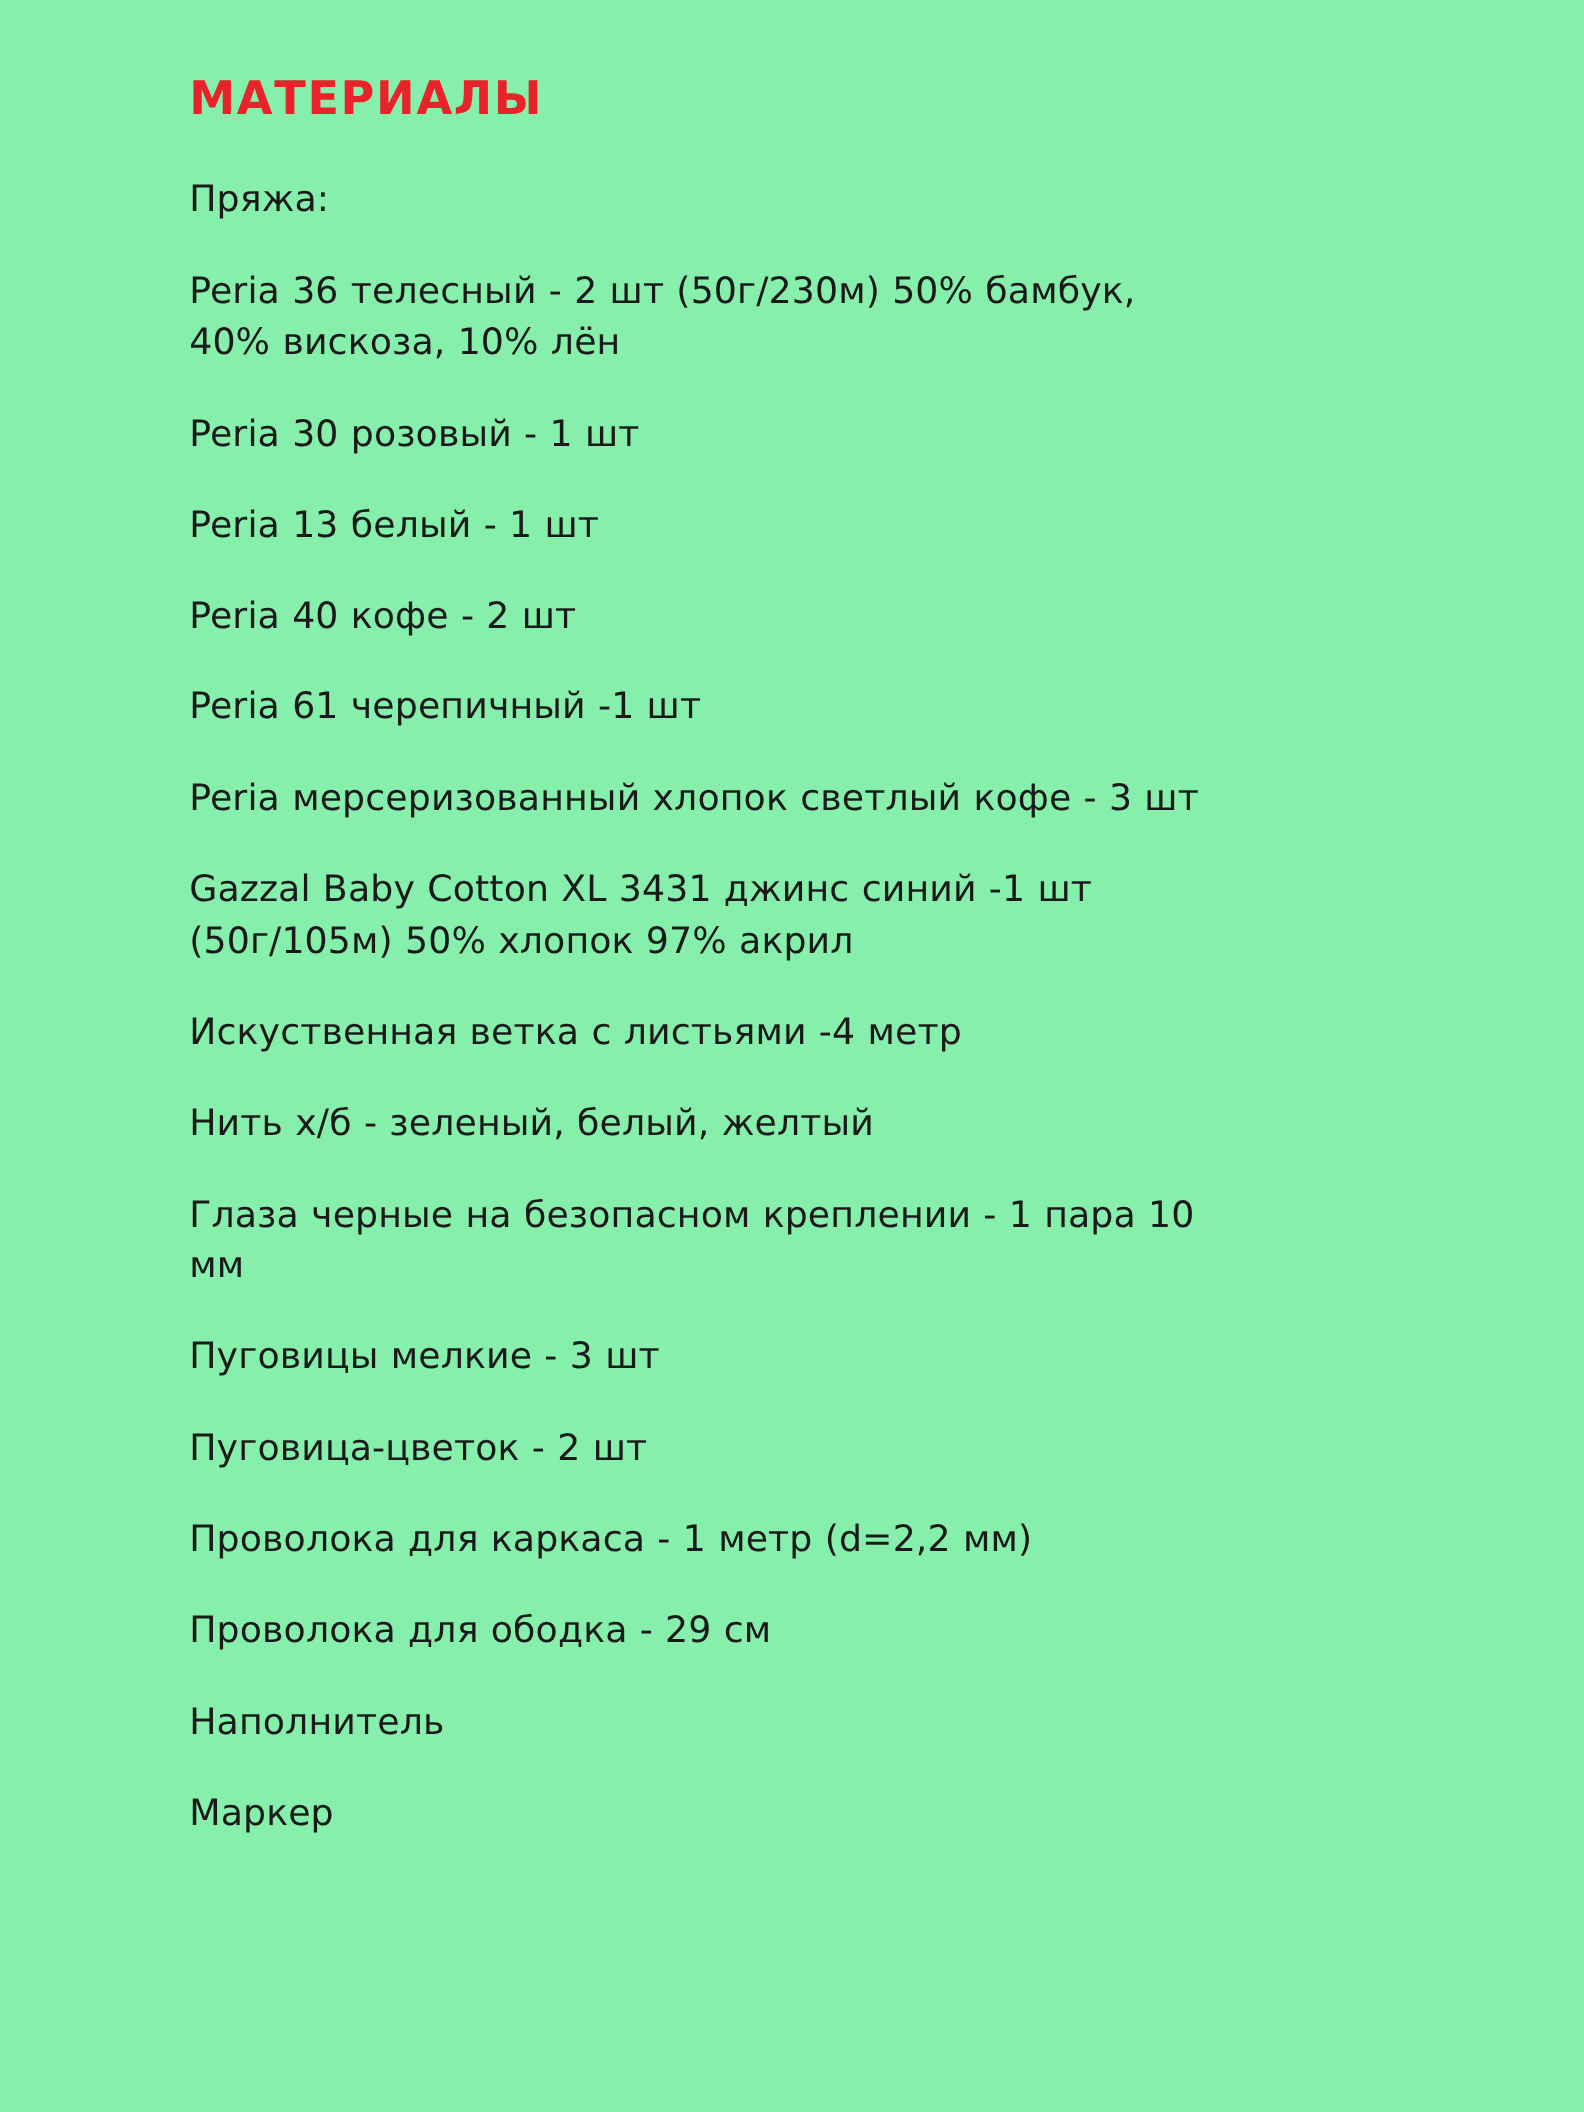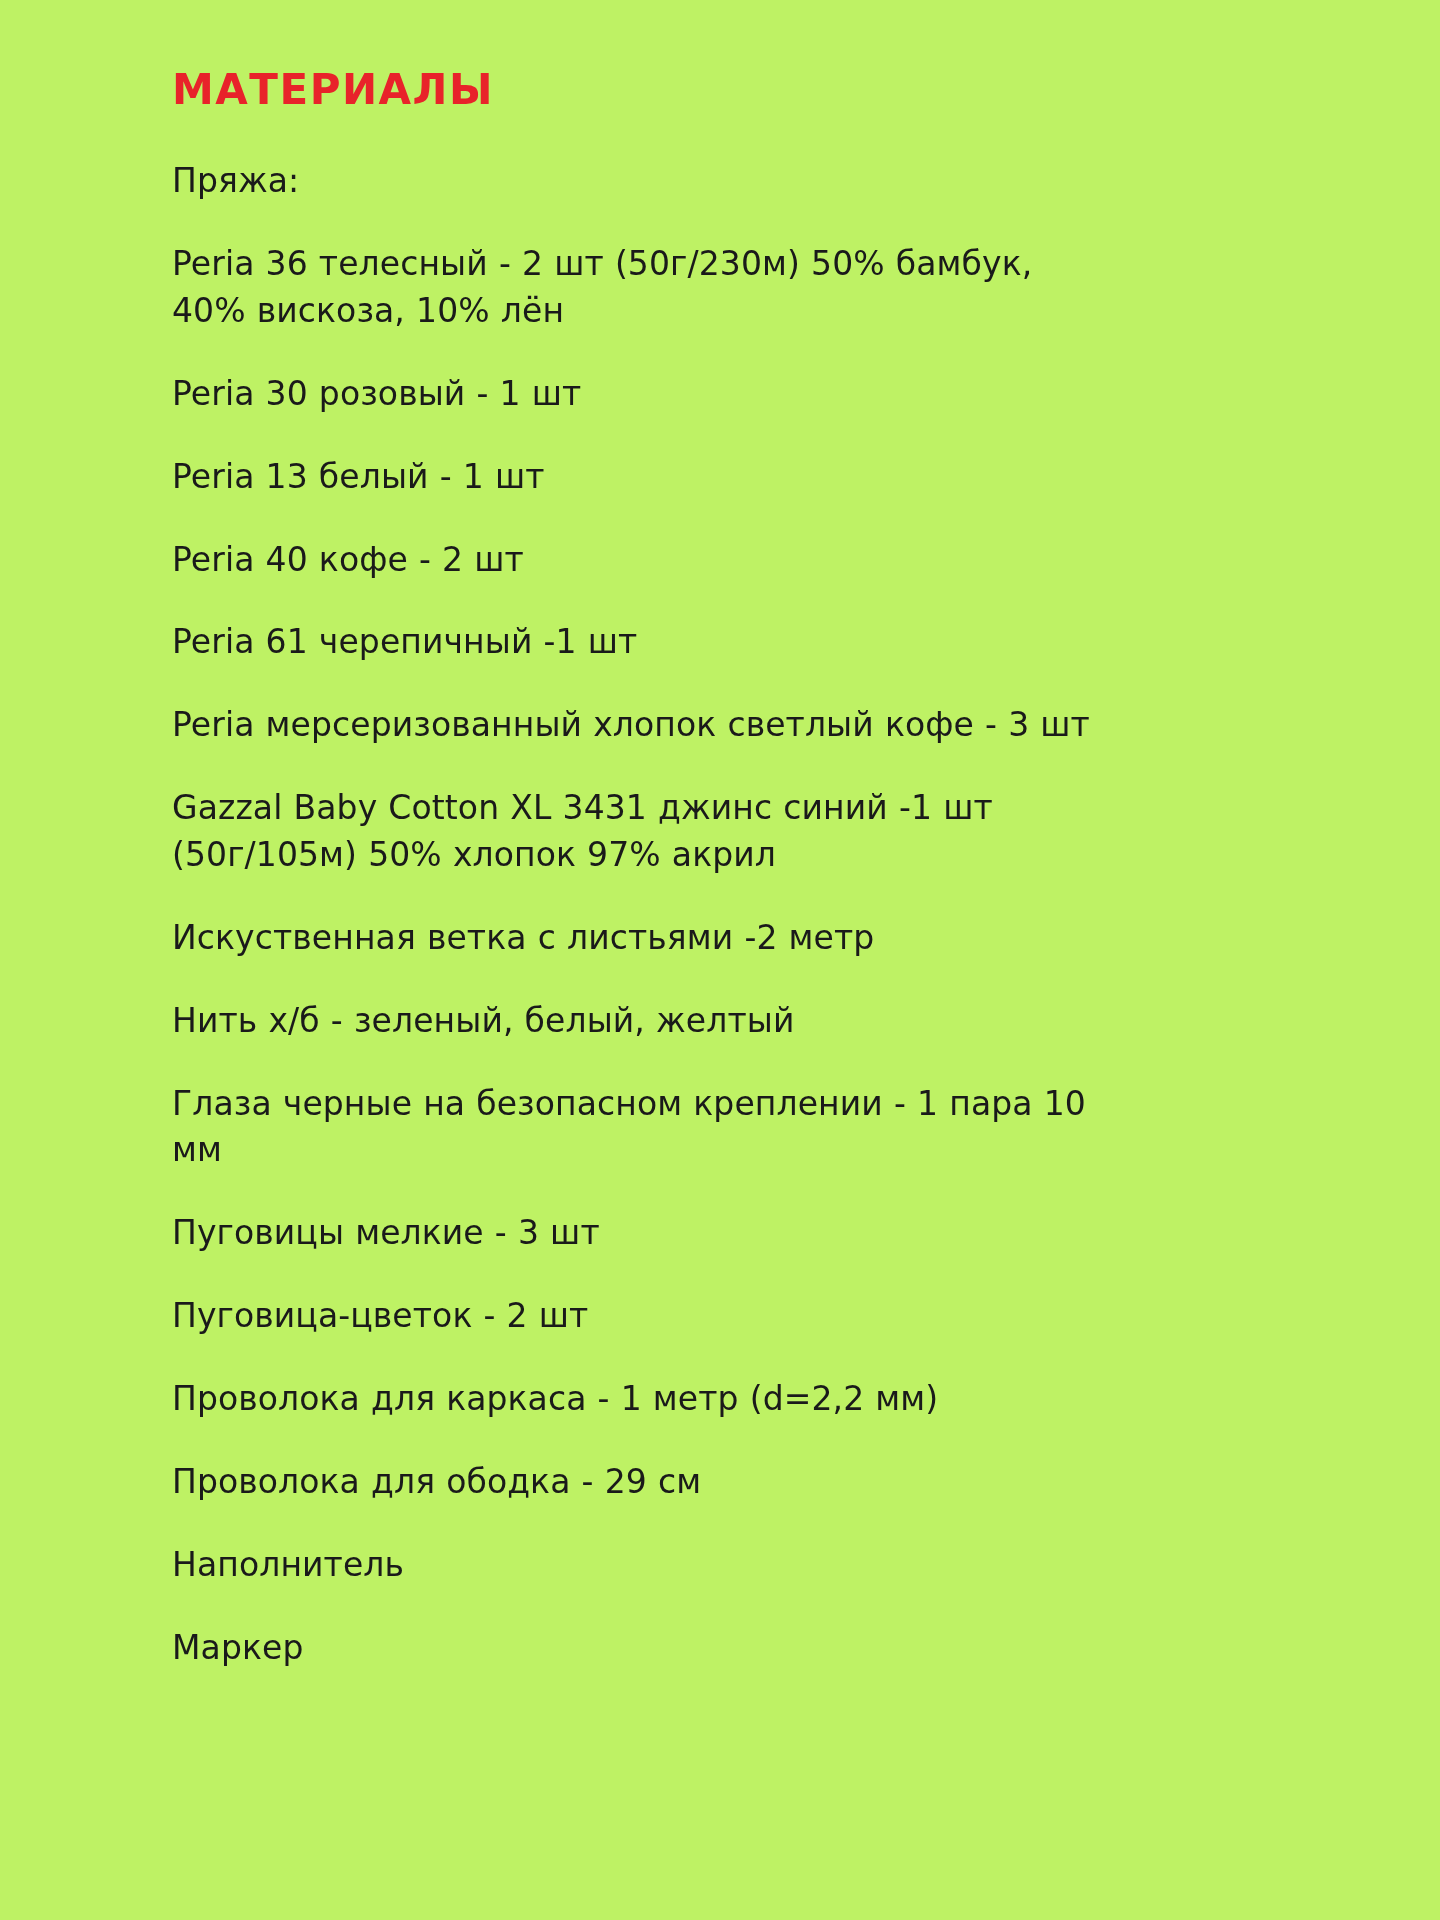--- a/index.html
+++ b/index.html
@@ -5,21 +5,21 @@
 <style>
   html, body {
     margin: 0;
     padding: 0;
     background: #ffffff;
   }
   .page {
     position: relative;
     width: 1440px;
     height: 1920px;
-    background: #bef264;
+    background: #86efac;
     overflow: hidden;
     box-sizing: border-box;
   }
   .content {
     position: absolute;
     left: 172px;
     top: 66px;
     width: 940px;
   }
   .doc-title {
@@ -66,21 +66,21 @@
 
     <div class="body-list">
       <p class="body-line label">Пряжа:</p>
       <p class="body-line">Peria 36 телесный - 2 шт (50г/230м) 50% бамбук, 40% вискоза, 10% лён</p>
       <p class="body-line">Peria 30 розовый - 1 шт</p>
       <p class="body-line">Peria 13 белый - 1 шт</p>
       <p class="body-line">Peria 40 кофе - 2 шт</p>
       <p class="body-line">Peria 61 черепичный -1 шт</p>
       <p class="body-line">Peria мерсеризованный хлопок светлый кофе - 3 шт</p>
       <p class="body-line">Gazzal Baby Cotton XL 3431 джинс синий -1 шт (50г/105м) 50% хлопок 97% акрил</p>
-      <p class="body-line">Искуственная ветка с листьями -2 метр</p>
+      <p class="body-line">Искуственная ветка с листьями -4 метр</p>
       <p class="body-line">Нить х/б - зеленый, белый, желтый</p>
       <p class="body-line">Глаза черные на безопасном креплении - 1 пара 10 мм</p>
       <p class="body-line">Пуговицы мелкие - 3 шт</p>
       <p class="body-line">Пуговица-цветок - 2 шт</p>
       <p class="body-line">Проволока для каркаса - 1 метр (d=2,2 мм)</p>
       <p class="body-line">Проволока для ободка - 29 см</p>
       <p class="body-line">Наполнитель</p>
       <p class="body-line">Маркер</p>
     </div>
 

